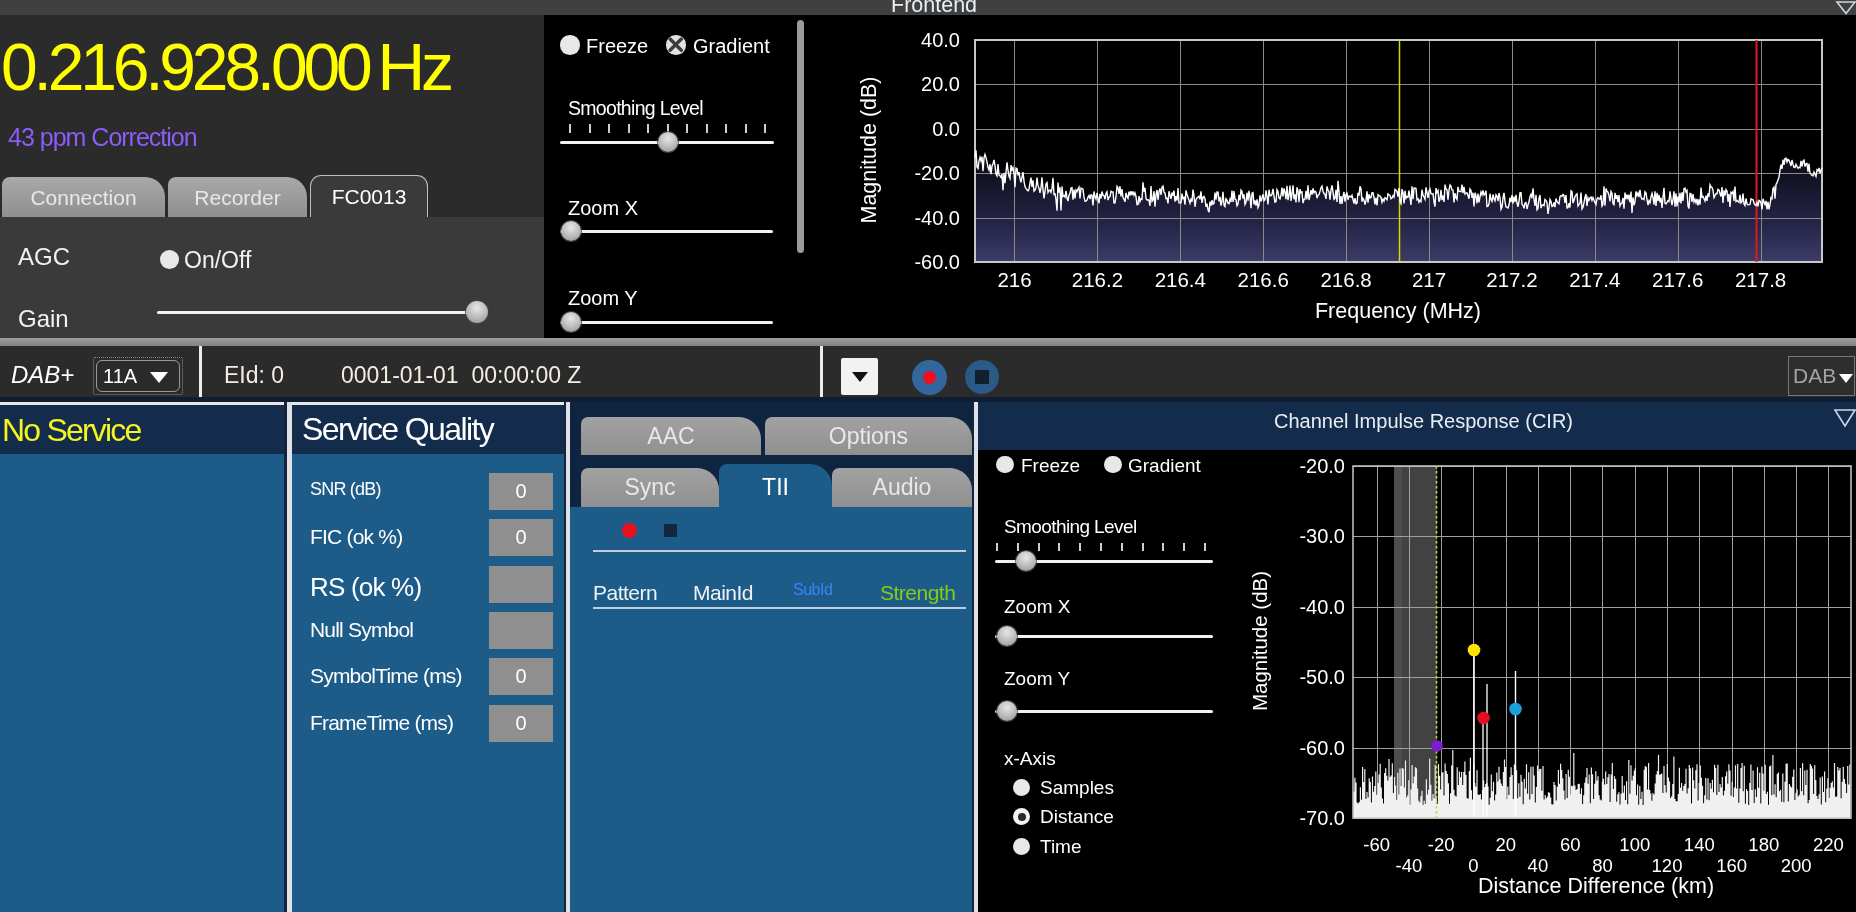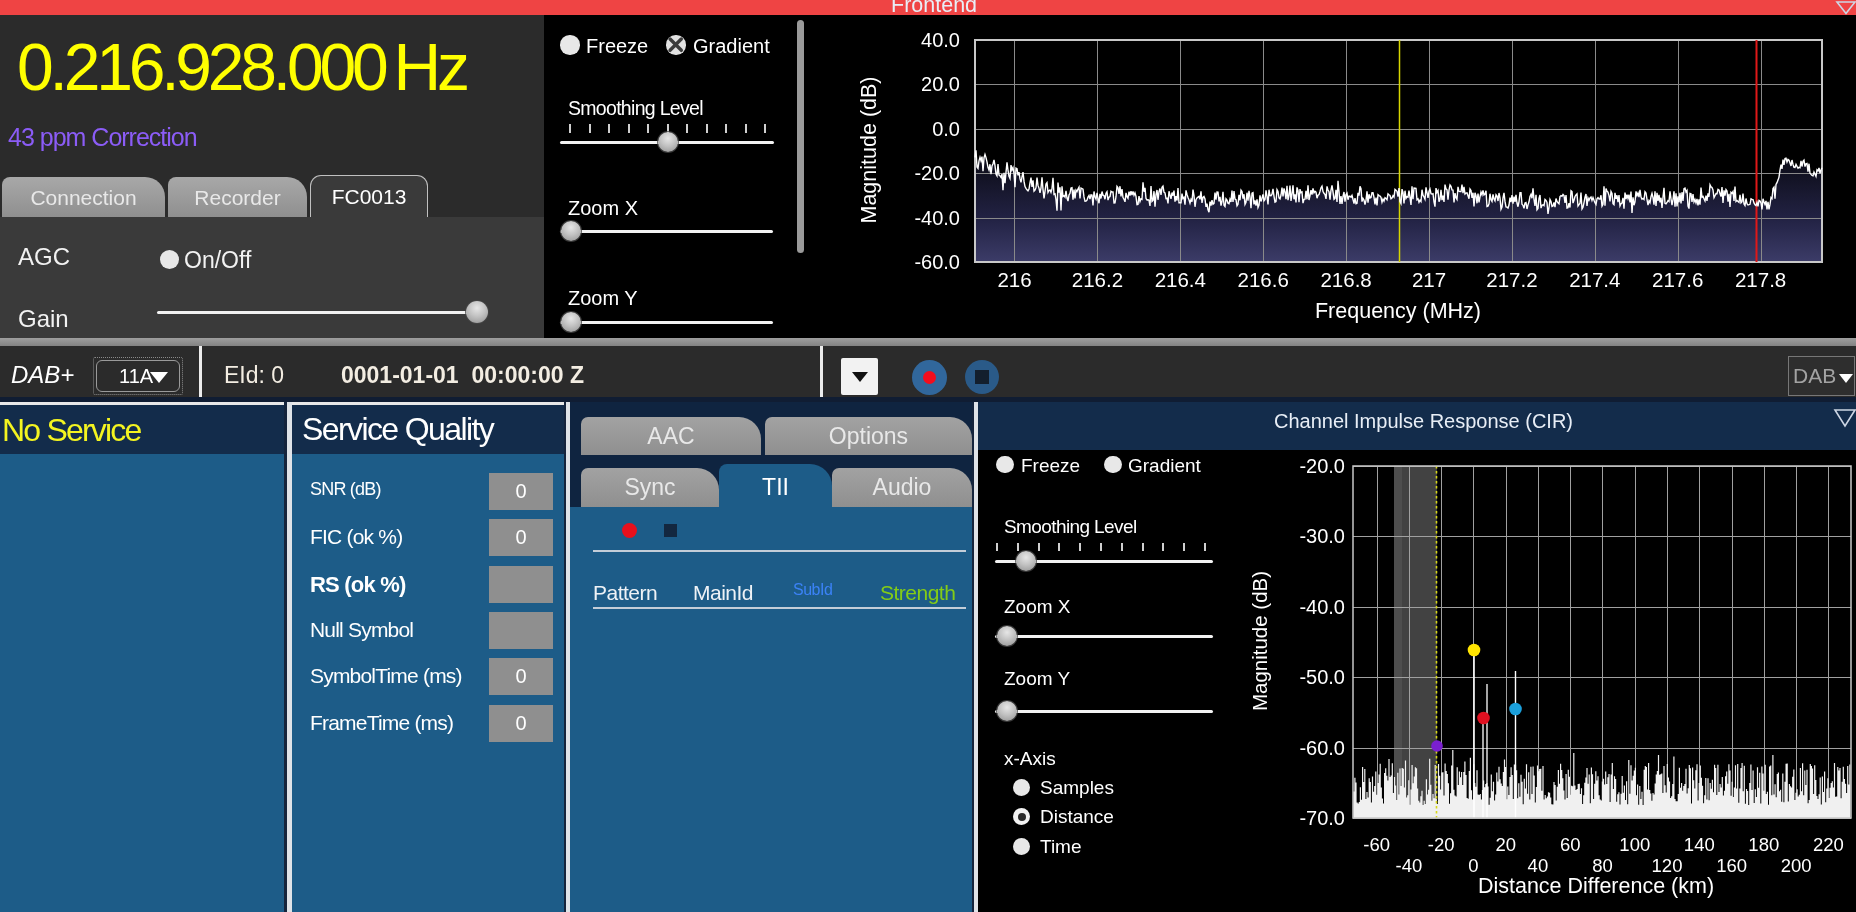--- a/index.html
+++ b/index.html
@@ -1,24 +1,24 @@
 <!DOCTYPE html>
 <html><head><meta charset="utf-8"><style>
 *{margin:0;padding:0;box-sizing:border-box}
 body{width:1856px;height:912px;background:#000;font-family:"Liberation Sans", sans-serif;overflow:hidden;position:relative}
 .abs{position:absolute}
 </style></head><body>
-<div class="abs" style="left:0;top:0;width:1856px;height:15px;background:#ef4444;overflow:hidden">
+<div class="abs" style="left:0;top:0;width:1856px;height:15px;background:#404040;overflow:hidden">
 <div style="position:absolute;left:891px;top:-7px;font-size:21.5px;color:#e8eef6">Frontend</div>
 <svg width="26" height="16" style="position:absolute;left:1835px;top:0px">
       <path d="M2 2 L20 2 L11 13.5 Z" fill="none" stroke="#cdd6e4" stroke-width="1.6"></path>
     </svg>
 </div>
 <div class="abs" style="left:0;top:15px;width:544px;height:323px;background:#2b2b2b"></div>
-<div style="position:absolute;left:17px;top:29px;font-size:66px;color:#ffff00;font-weight:400;;white-space:nowrap;letter-spacing:-4.2px">0.216.928.000 Hz</div>
+<div style="position:absolute;left:1px;top:29px;font-size:66px;color:#ffff00;font-weight:400;;white-space:nowrap;letter-spacing:-4.2px">0.216.928.000 Hz</div>
 <div style="position:absolute;left:8px;top:123px;font-size:25px;color:#8b5cf6;font-weight:400;;white-space:nowrap;letter-spacing:-1px">43 ppm Correction</div>
 <div class="abs" style="left:2px;top:177px;width:163px;height:42px;background:linear-gradient(#a8a8a8,#8e8e8e);border-radius:8px 20px 0 0;color:#e8e8e8;font-size:21px;text-align:center;line-height:42px">Connection</div>
 <div class="abs" style="left:168px;top:177px;width:139px;height:42px;background:linear-gradient(#a8a8a8,#8e8e8e);border-radius:8px 20px 0 0;color:#e8e8e8;font-size:21px;text-align:center;line-height:42px">Recorder</div>
 <div class="abs" style="left:310px;top:175px;width:118px;height:44px;background:#3a3a3a;border:1px solid #c0c0c0;border-bottom:none;border-radius:11px 11px 0 0;color:#fff;font-size:21px;text-align:center;line-height:42px">FC0013</div>
 <div class="abs" style="left:0;top:217px;width:544px;height:121px;background:#3a3a3a"></div>
 <div style="position:absolute;left:18px;top:243px;font-size:24px;color:#f2f2f2;font-weight:400;;white-space:nowrap;">AGC</div>
 <div style="position:absolute;left:159.5px;top:249.5px;width:19.0px;height:19.0px;border-radius:50%;background:#e8e8e8"></div>
 <div style="position:absolute;left:184px;top:247px;font-size:23px;color:#f2f2f2;font-weight:400;;white-space:nowrap;">On/Off</div>
 <div style="position:absolute;left:18px;top:305px;font-size:24px;color:#f2f2f2;font-weight:400;;white-space:nowrap;">Gain</div>
 <div style="position:absolute;left:157px;top:310.5px;width:330px;height:3px;background:#f2f2f2;border-radius:2px"></div>
@@ -100,27 +100,27 @@
 <text x="867.7" y="272" fill="#fff" font-size="20.5" text-anchor="middle" font-family="Liberation Sans, sans-serif">217.6</text>
 <text x="950.6" y="272" fill="#fff" font-size="20.5" text-anchor="middle" font-family="Liberation Sans, sans-serif">217.8</text>
 <text x="588" y="303" fill="#fff" font-size="21.5" text-anchor="middle" font-family="Liberation Sans, sans-serif">Frequency (MHz)</text>
 <text x="66" y="135" fill="#fff" font-size="21.5" text-anchor="middle" font-family="Liberation Sans, sans-serif" transform="rotate(-90 66 135)">Magnitude (dB)</text>
 </svg>
 <div class="abs" style="left:0;top:338px;width:1856px;height:8px;background:linear-gradient(#9e9e9e,#828282)"></div>
 <div class="abs" style="left:0;top:346px;width:1856px;height:51px;background:#2b2b2b"></div>
 <div style="position:absolute;left:11px;top:361px;font-size:24px;color:#fff;font-weight:400;font-style:italic;white-space:nowrap;">DAB+</div>
 <div class="abs" style="left:93px;top:357px;width:90px;height:38px;border:1px dotted #8a8a8a;border-radius:2px"></div>
 <div class="abs" style="left:96px;top:360px;width:84px;height:32px;border:1px solid #9a9a9a;border-radius:6px"></div>
-<div style="position:absolute;left:103px;top:365px;font-size:20px;color:#fff;font-weight:400;;white-space:nowrap;margin-left:16px;">11A</div>
+<div style="position:absolute;left:103px;top:365px;font-size:20px;color:#fff;font-weight:400;;white-space:nowrap;">11A</div>
 <svg width="22" height="16" style="position:absolute;left:148px;top:370px">
     <path d="M2 2 L20 2 L11 13 Z" fill="#fff"></path>
   </svg>
 <div class="abs" style="left:199px;top:346px;width:3px;height:51px;background:#ececec"></div>
 <div style="position:absolute;left:224px;top:362px;font-size:23px;color:#f3ede2;font-weight:400;;white-space:nowrap;">EId: 0</div>
-<div style="position:absolute;left:341px;top:362px;font-size:23px;color:#f3ede2;font-weight:700;;white-space:nowrap;">0001-01-01&nbsp;&nbsp;00:00:00 Z</div>
+<div style="position:absolute;left:341px;top:362px;font-size:23px;color:#f3ede2;font-weight:400;;white-space:nowrap;">0001-01-01&nbsp;&nbsp;00:00:00 Z</div>
 <div class="abs" style="left:820px;top:346px;width:3px;height:51px;background:#ececec"></div>
 <div class="abs" style="left:841px;top:358px;width:37px;height:37px;background:#f2f2f2;border-radius:2px"></div>
 <svg width="20" height="14" style="position:absolute;left:850px;top:370px">
     <path d="M2 2 L18 2 L10 12 Z" fill="#111"></path>
   </svg>
 <div class="abs" style="left:912px;top:360px;width:35px;height:35px;border-radius:50%;background:#31679c"></div>
 <div class="abs" style="left:923px;top:371px;width:13px;height:13px;border-radius:50%;background:#f30d1d"></div>
 <div class="abs" style="left:965px;top:360px;width:34px;height:34px;border-radius:50%;background:#2a5a88"></div>
 <div class="abs" style="left:975px;top:370px;width:14px;height:14px;background:#131f2d"></div>
 <div class="abs" style="left:1788px;top:356px;width:67px;height:40px;border:1px solid #777;background:#2e2e2e"></div>
@@ -135,21 +135,21 @@
 <div style="position:absolute;left:2px;top:412px;font-size:32px;color:#f4f420;font-weight:400;;white-space:nowrap;letter-spacing:-1.8px">No Service</div>
 <div class="abs" style="left:284px;top:402px;width:3px;height:510px;background:#15243c"></div>
 <div class="abs" style="left:287px;top:402px;width:5px;height:510px;background:#dfe3e8"></div>
 <div class="abs" style="left:292px;top:405px;width:272px;height:49px;background:#132c4b"></div>
 <div class="abs" style="left:292px;top:454px;width:272px;height:458px;background:#1d5c88"></div>
 <div style="position:absolute;left:302px;top:411px;font-size:32px;color:#fff;font-weight:400;;white-space:nowrap;letter-spacing:-1.6px">Service Quality</div>
 <div style="position:absolute;left:310px;top:479px;font-size:18px;color:#fff;font-weight:400;;white-space:nowrap;letter-spacing:-0.8px">SNR (dB)</div>
 <div class="abs" style="left:489px;top:473px;width:64px;height:37px;background:#8f8f8f;color:#fff;font-size:20px;text-align:center;line-height:37px">0</div>
 <div style="position:absolute;left:310px;top:525.3px;font-size:21px;color:#fff;font-weight:400;;white-space:nowrap;letter-spacing:-0.8px">FIC (ok %)</div>
 <div class="abs" style="left:489px;top:519.3px;width:64px;height:37px;background:#8f8f8f;color:#fff;font-size:20px;text-align:center;line-height:37px">0</div>
-<div style="position:absolute;left:310px;top:571.5999999999999px;font-size:22px;color:#fff;font-weight:700;;white-space:nowrap;letter-spacing:-0.8px">RS (ok %)</div>
+<div style="position:absolute;left:310px;top:571.5999999999999px;font-size:26px;color:#fff;font-weight:400;;white-space:nowrap;letter-spacing:-0.8px">RS (ok %)</div>
 <div class="abs" style="left:489px;top:565.5999999999999px;width:64px;height:37px;background:#8f8f8f;color:#fff;font-size:20px;text-align:center;line-height:37px"></div>
 <div style="position:absolute;left:310px;top:617.8999999999999px;font-size:21px;color:#fff;font-weight:400;;white-space:nowrap;letter-spacing:-0.8px">Null Symbol</div>
 <div class="abs" style="left:489px;top:611.8999999999999px;width:64px;height:37px;background:#8f8f8f;color:#fff;font-size:20px;text-align:center;line-height:37px"></div>
 <div style="position:absolute;left:310px;top:664.1999999999998px;font-size:21px;color:#fff;font-weight:400;;white-space:nowrap;letter-spacing:-0.8px">SymbolTime (ms)</div>
 <div class="abs" style="left:489px;top:658.1999999999998px;width:64px;height:37px;background:#8f8f8f;color:#fff;font-size:20px;text-align:center;line-height:37px">0</div>
 <div style="position:absolute;left:310px;top:710.4999999999998px;font-size:21px;color:#fff;font-weight:400;;white-space:nowrap;letter-spacing:-0.8px">FrameTime (ms)</div>
 <div class="abs" style="left:489px;top:704.4999999999998px;width:64px;height:37px;background:#8f8f8f;color:#fff;font-size:20px;text-align:center;line-height:37px">0</div>
 <div class="abs" style="left:564px;top:402px;width:2px;height:510px;background:#15243c"></div>
 <div class="abs" style="left:566px;top:402px;width:4px;height:510px;background:#dfe3e8"></div>
 <div class="abs" style="left:570px;top:402px;width:402px;height:111px;background:#0f2440"></div>

